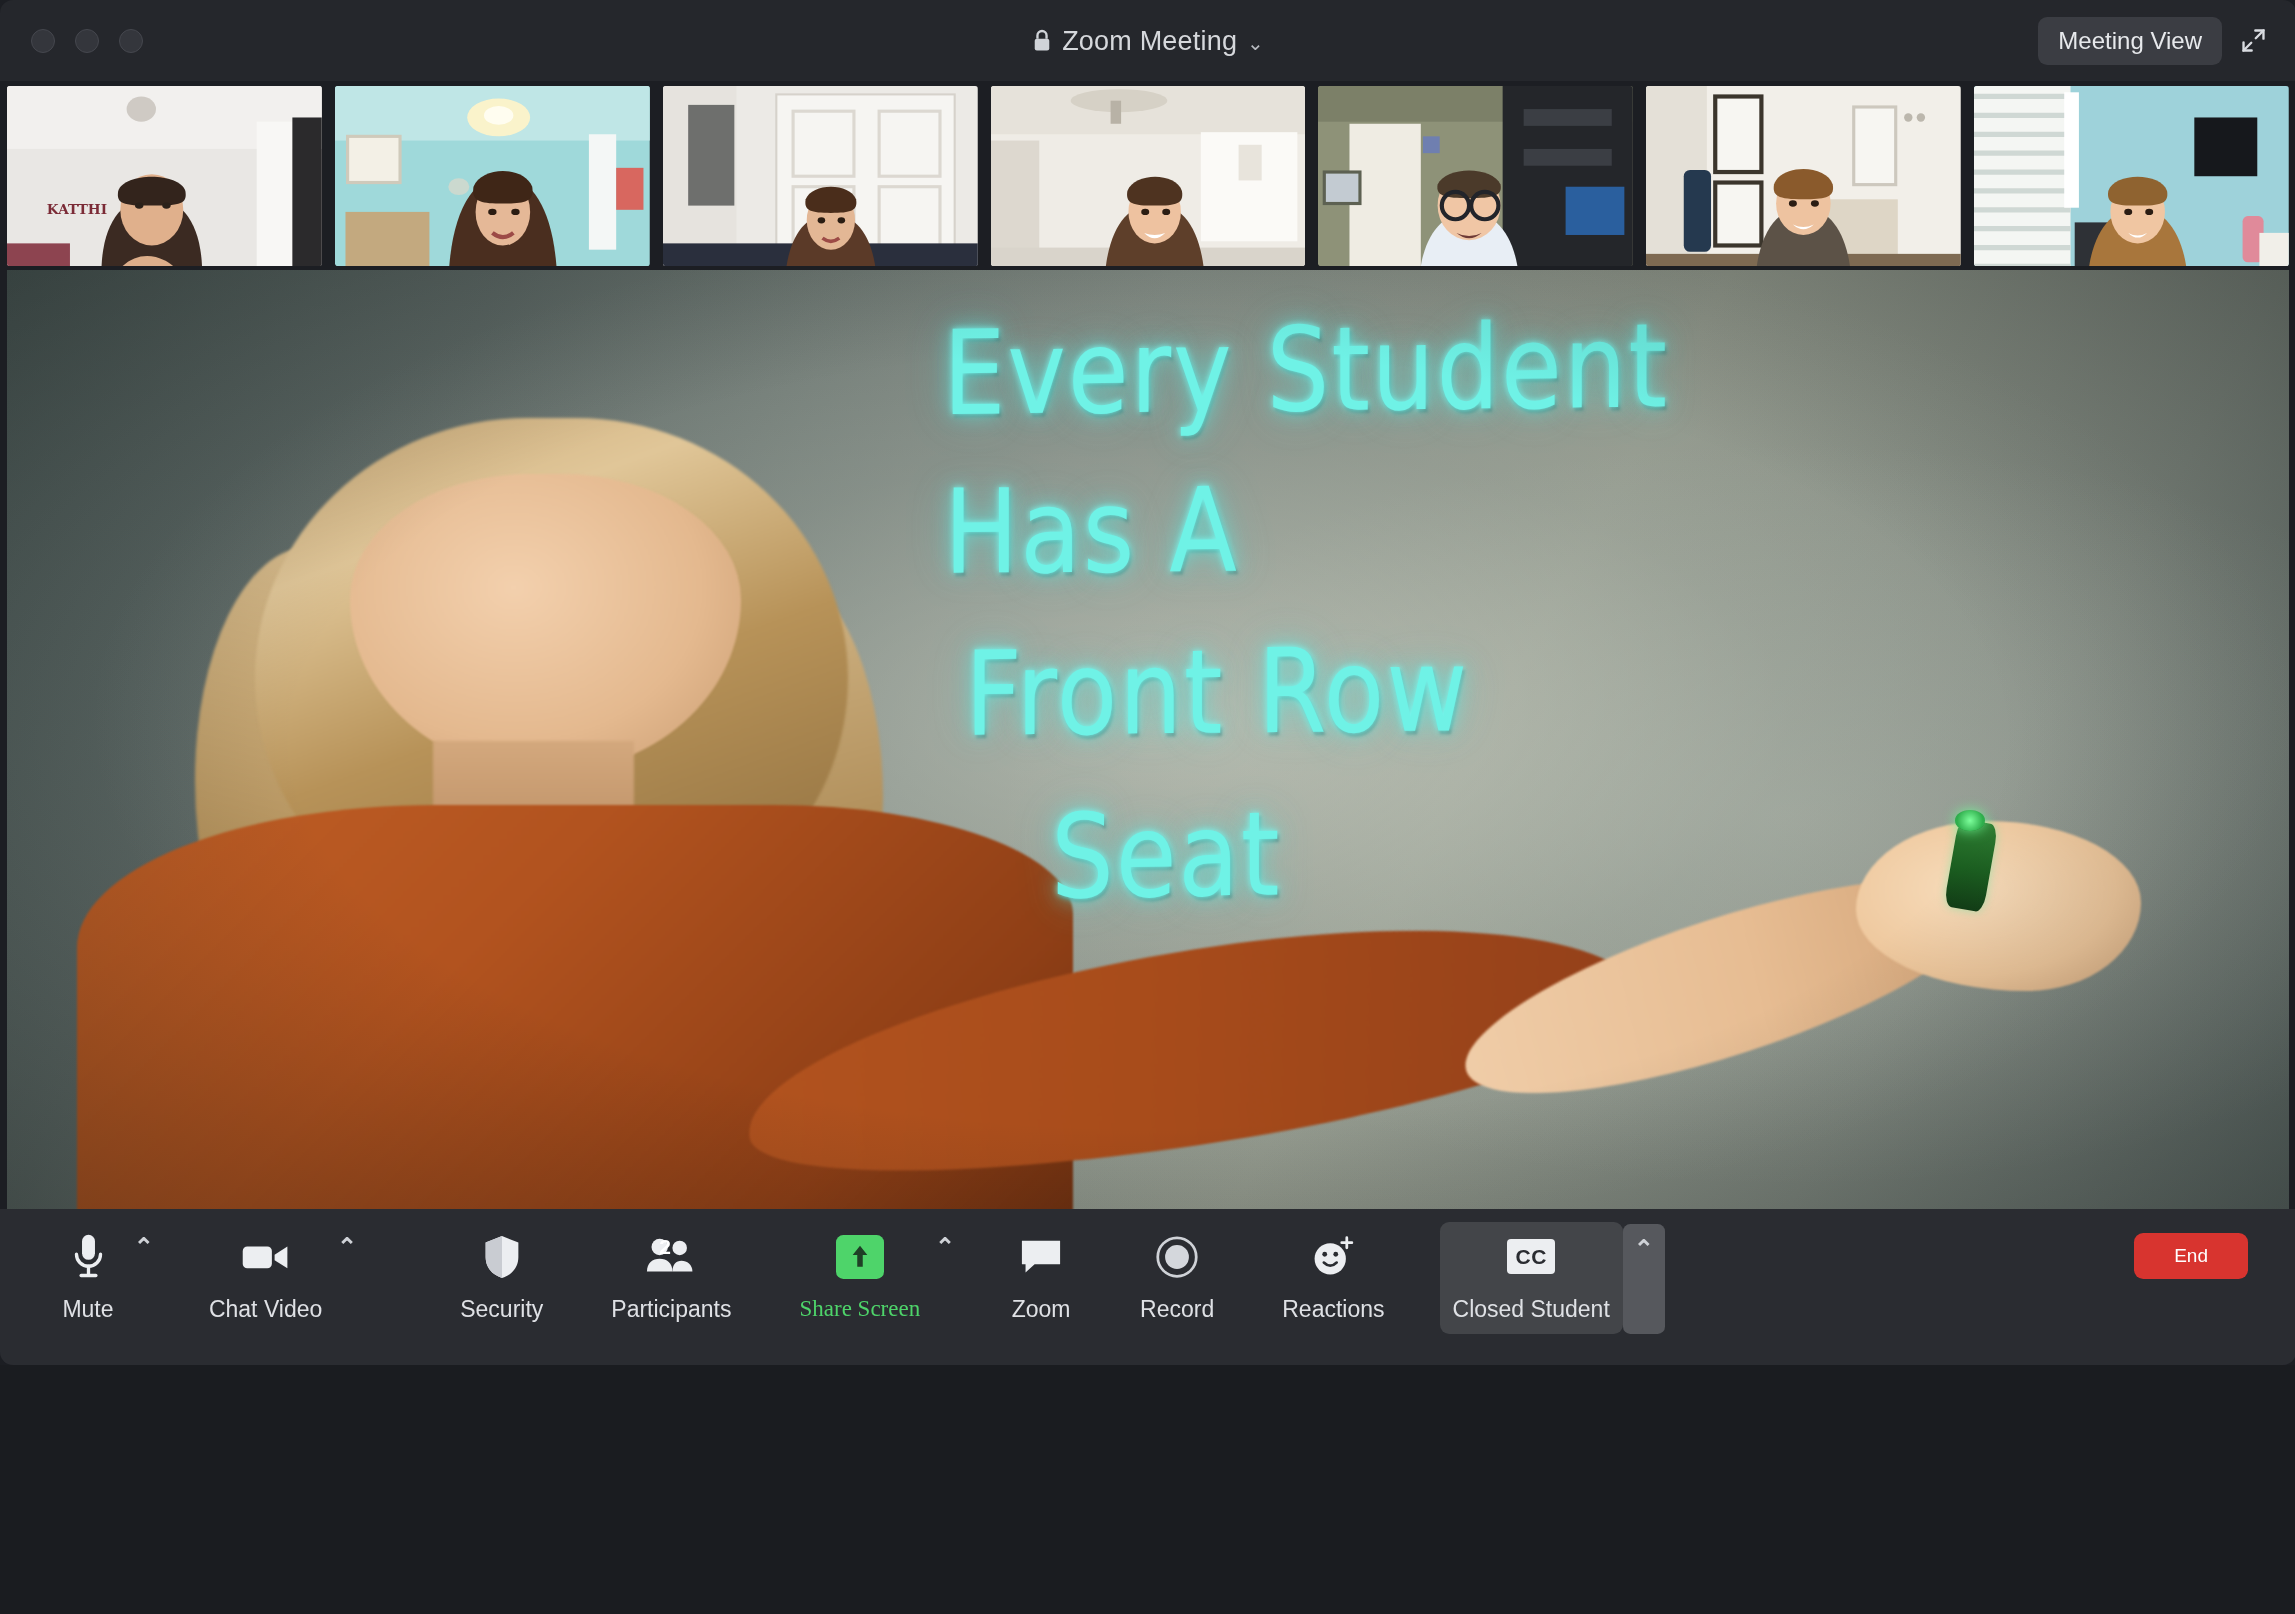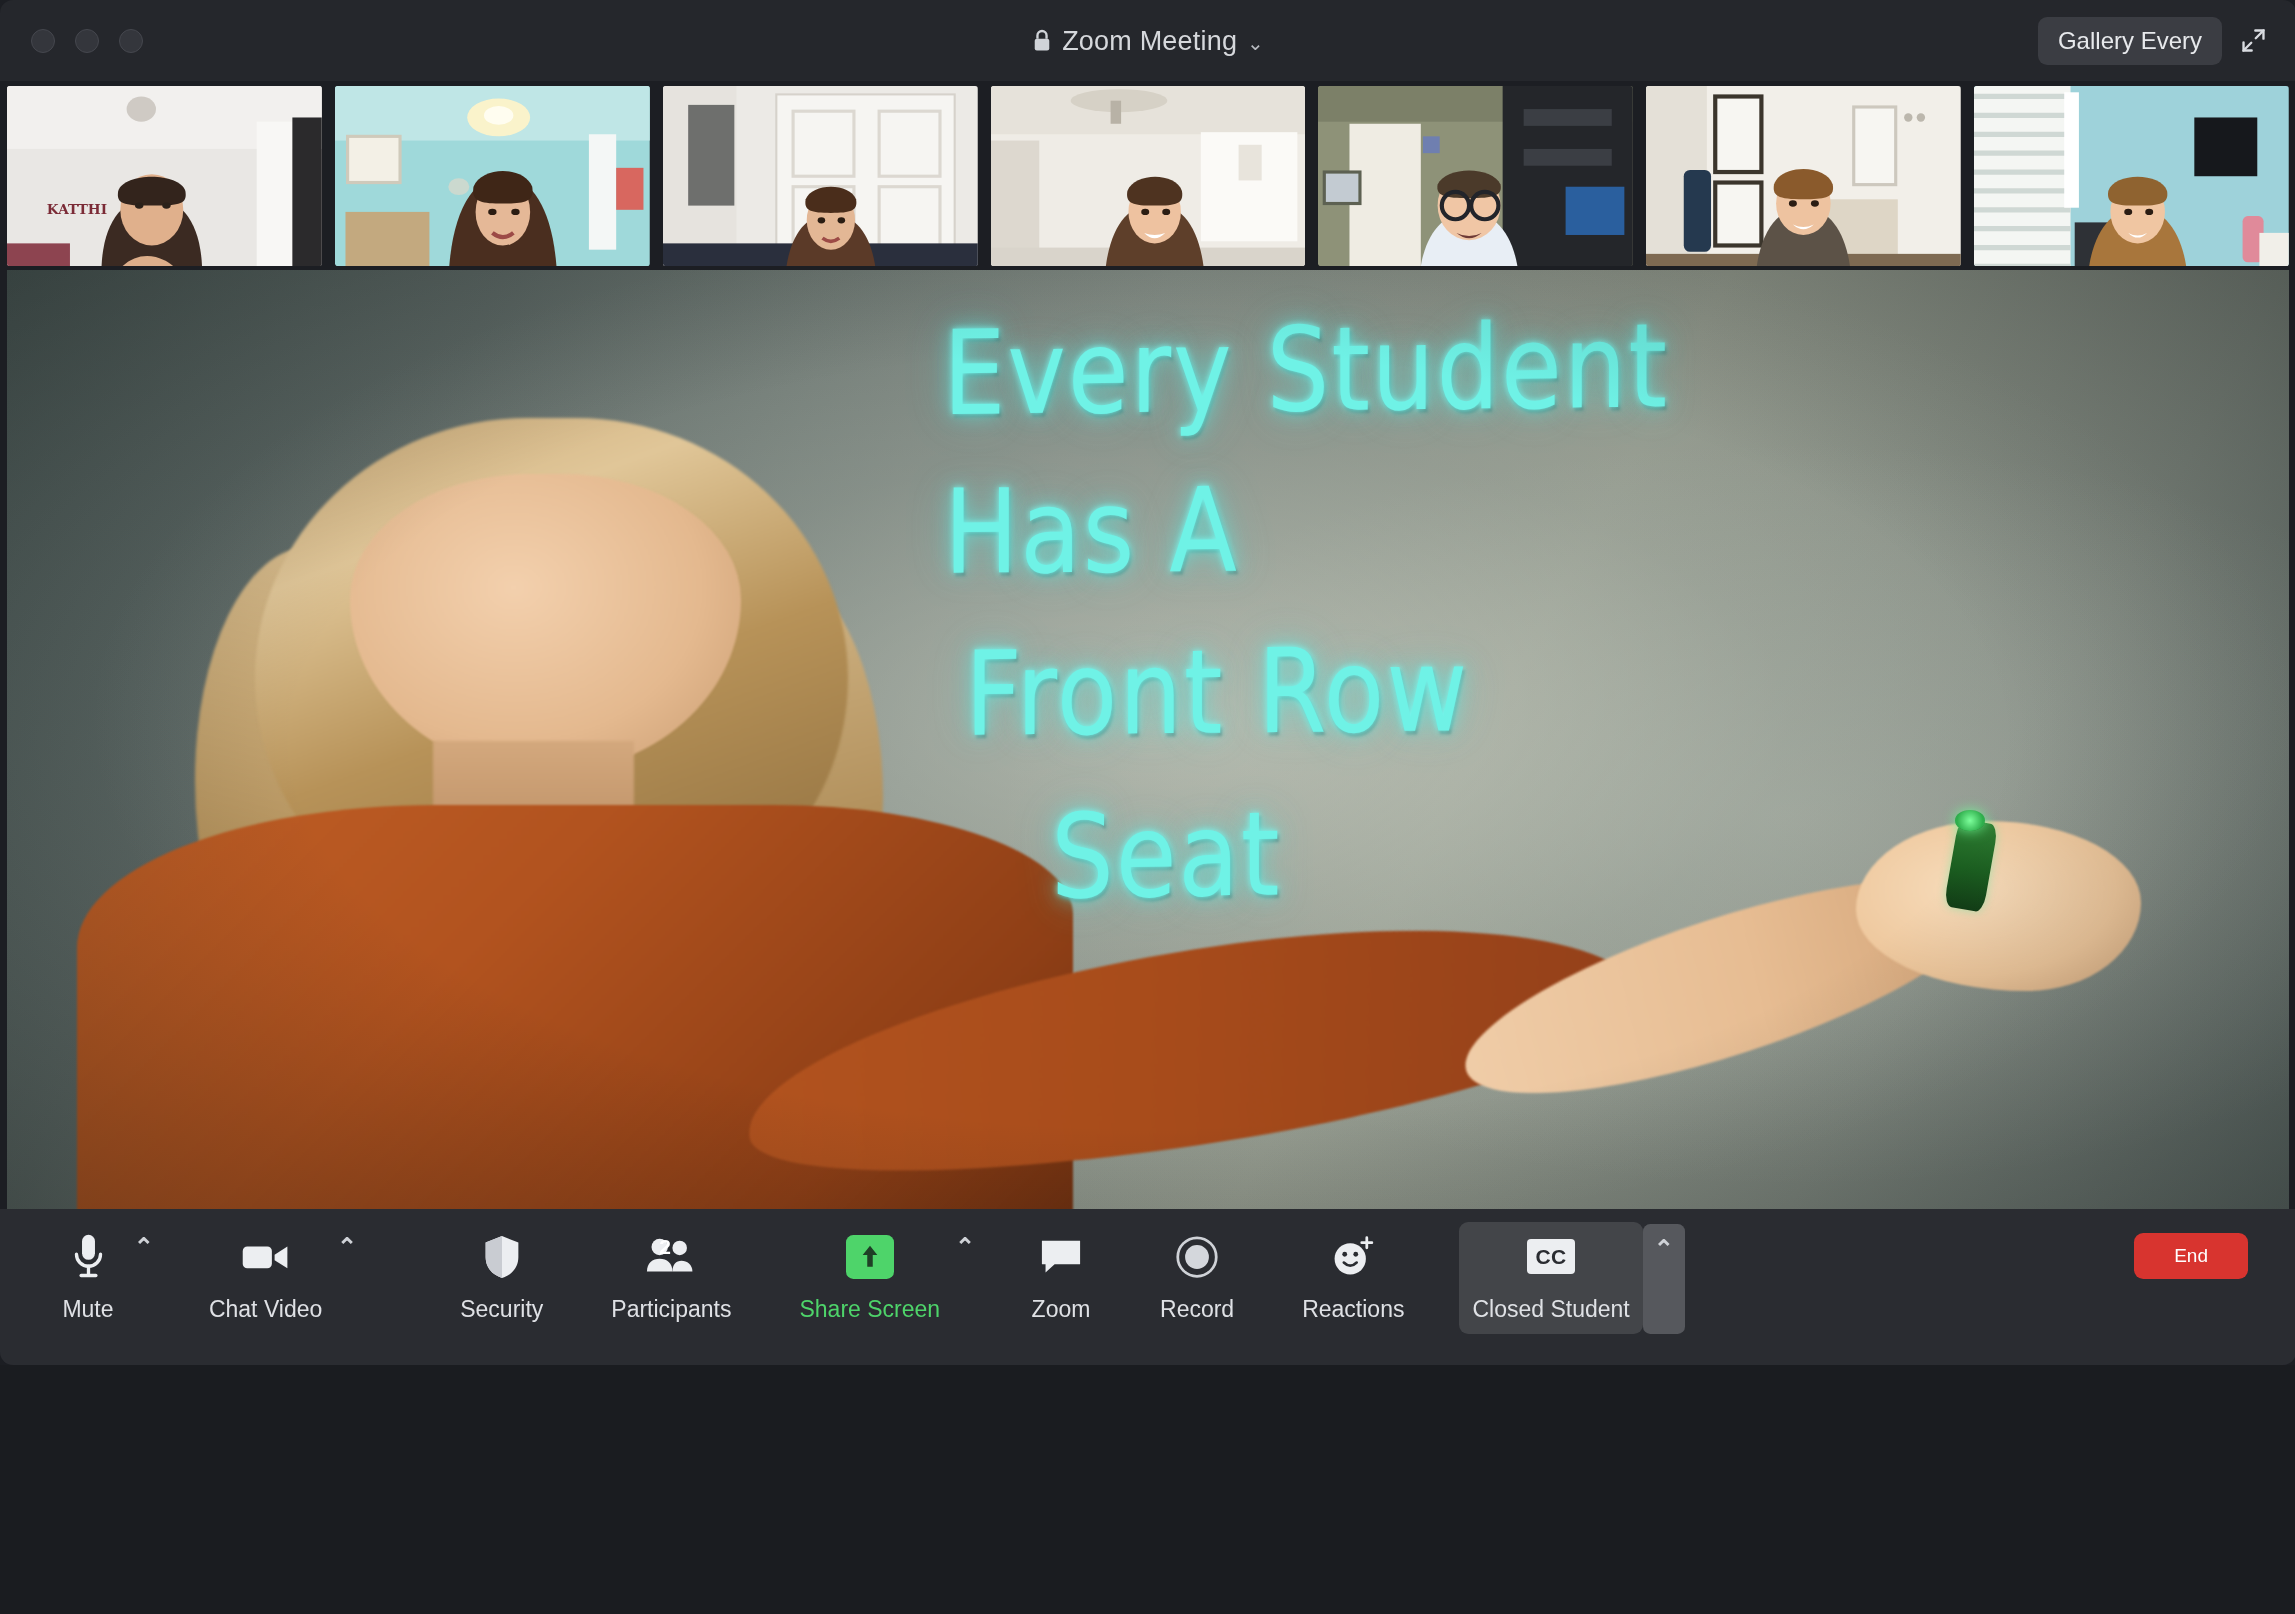--- a/index.html
+++ b/index.html
@@ -237,21 +237,21 @@
   .tool-icon {
     height:51px;
     display:flex; align-items:center; justify-content:center;
   }
   .tool-label {
     margin-top:14px;
     color:#dfe1e5;
     font-size:23px;
     white-space:nowrap;
   }
-  .tool-label.green { color:#4ed46a; }
+  .tool-label.green { color:#4ed46a;font-family:Liberation Serif, serif; }
   .caret {
     color:#cfd2d7; font-size:24px; line-height:1;
     margin-left:1.8px; margin-top:13px;
     font-weight:700;
   }
   .caret-box {
     align-self:stretch;
     display:flex; align-items:flex-start; justify-content:center;
     padding:13px 11px 0 11px;
     border-radius:7.3px;
@@ -305,21 +305,21 @@
         <svg width="20" height="24" viewBox="0 0 22 26">
           <path d="M6 11V7.5a5 5 0 0 1 10 0V11" fill="none" stroke="#d0d3d8" stroke-width="2.6"></path>
           <rect x="3" y="11" width="16" height="13" rx="2.4" fill="#d0d3d8"></rect>
         </svg>
       </span>
       <span class="title-text">Zoom Meeting</span>
       <span class="chev-small">⌄</span>
     </div>
 
     <div class="title-right">
-      <div class="gallery-btn">Gallery Every</div>
+      <div class="gallery-btn">Meeting View</div>
       <div class="fullscreen-btn">
         <svg width="29" height="29" viewBox="0 0 32 32">
           <path d="M18 5h9v9" fill="none" stroke="#d9dce1" stroke-width="2.6" stroke-linecap="round"></path>
           <path d="M27 5 18.5 13.5" stroke="#d9dce1" stroke-width="2.6" stroke-linecap="round"></path>
           <path d="M14 27H5v-9" fill="none" stroke="#d9dce1" stroke-width="2.6" stroke-linecap="round"></path>
           <path d="M5 27l8.5-8.5" stroke="#d9dce1" stroke-width="2.6" stroke-linecap="round"></path>
         </svg>
       </div>
     </div>
   </div>

